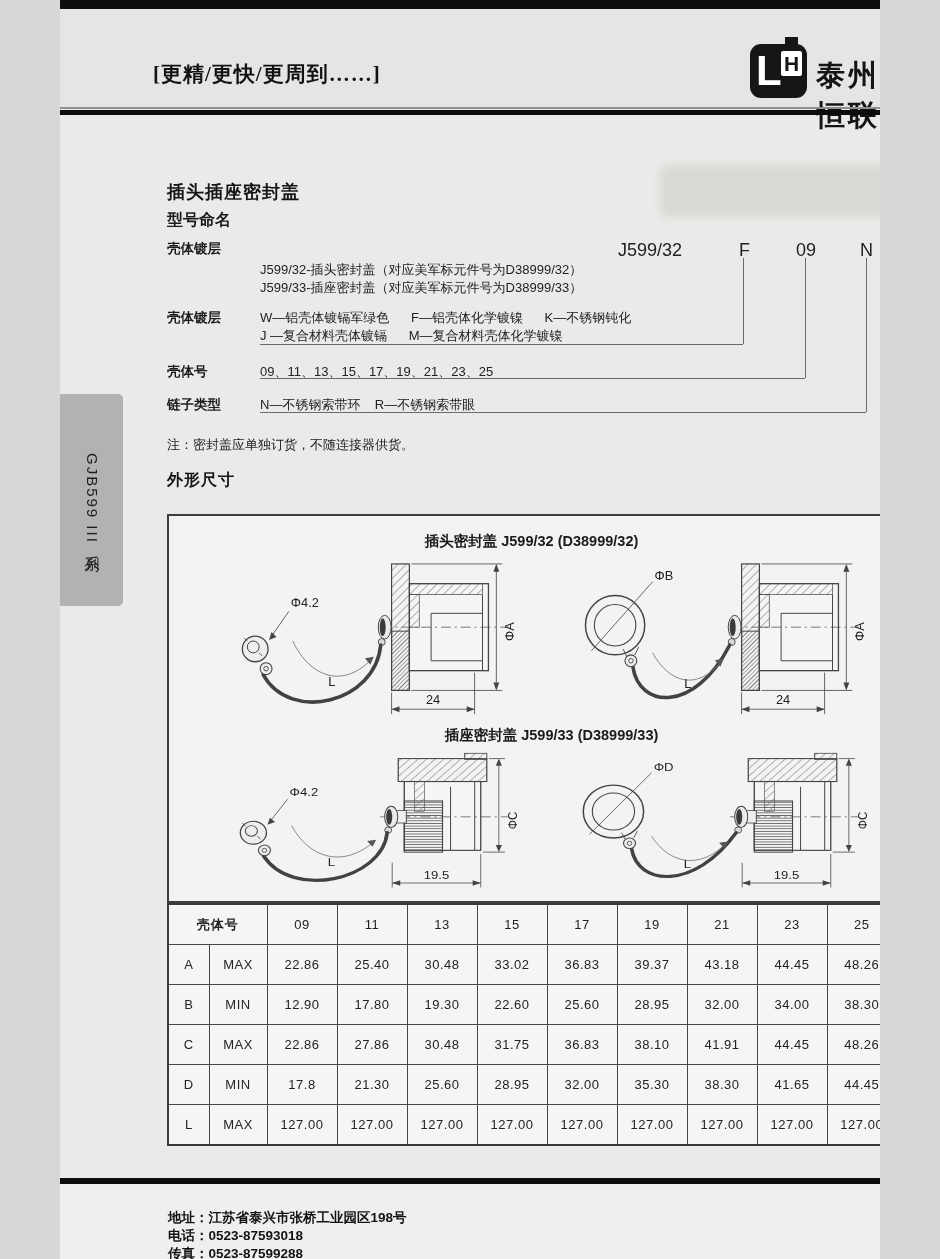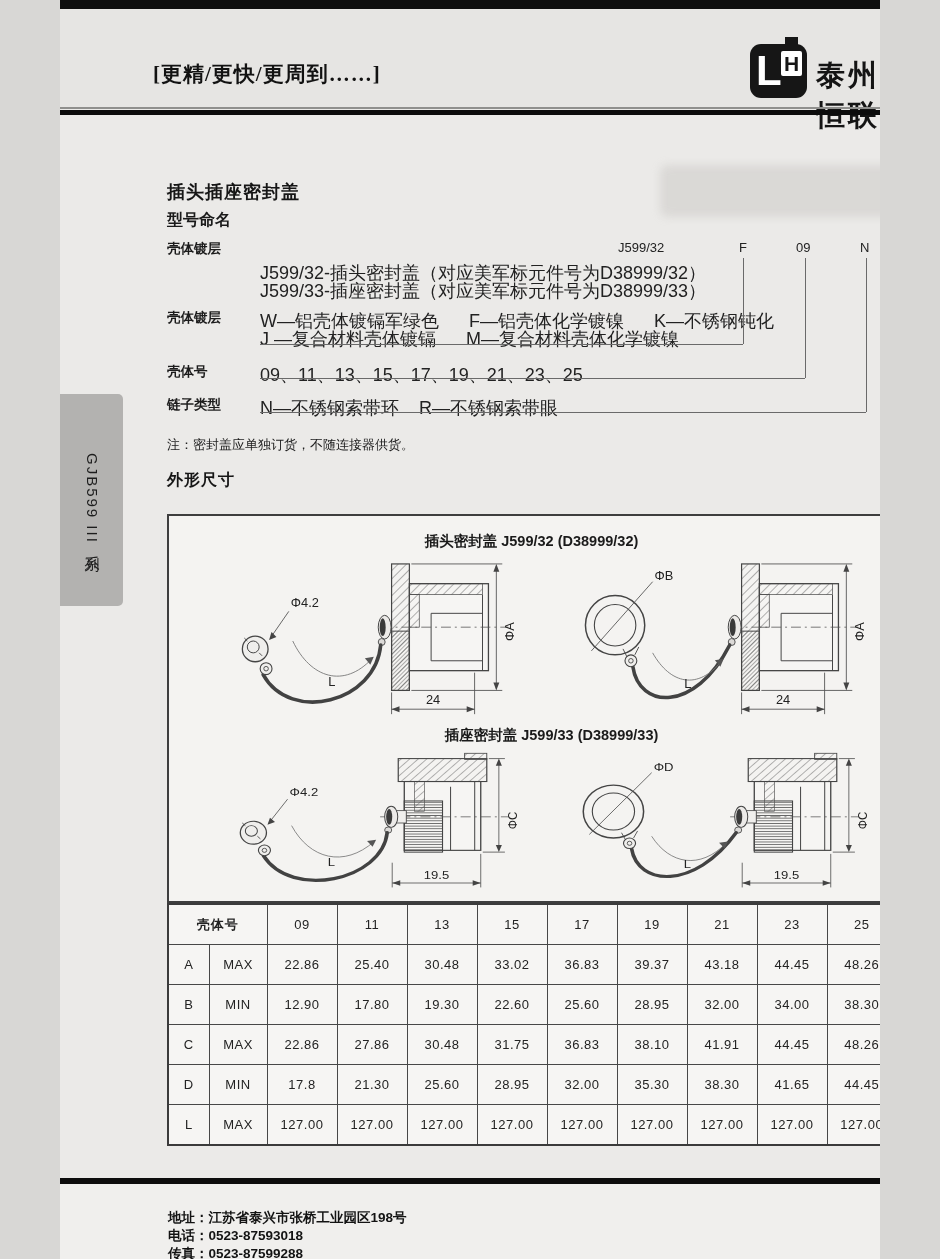--- a/index.html
+++ b/index.html
@@ -21,22 +21,22 @@
   
   .side-tab{left:0;top:394px;width:63px;height:212px;background:#b3b2b0;border-radius:0 5px 5px 0;
     display:flex;align-items:center;justify-content:center;}
   .side-tab span{writing-mode:vertical-rl;font-size:15px;color:#1d1d1d;letter-spacing:2px;white-space:pre;}
   
   .h1{left:107px;top:160px;font-size:18px;font-weight:bold;color:#161616;letter-spacing:1px;margin-top:20px;}
   .h2{left:107px;top:210px;font-size:16px;font-weight:bold;color:#1a1a1a;}
   .h-outline{left:107px;top:470px;font-size:16px;font-weight:bold;color:#161616;letter-spacing:1px;}
   
   .nm-label{font-size:13.5px;font-weight:bold;color:#1c1c1c;white-space:pre;}
-  .nm-text{font-size:18px;color:#222;white-space:pre;}
-  .code{font-size:13px;color:#222;}
+  .nm-text{font-size:13px;color:#222;white-space:pre;}
+  .code{font-size:18px;color:#222;}
   .vline{position:absolute;width:0;border-left:1px solid #6a6a6a;}
   .hline{position:absolute;height:0;border-top:1px solid #6a6a6a;}
   .note{left:107px;top:436px;font-size:13px;color:#222;white-space:pre;}
   
   .figbox{left:107px;top:514px;width:729px;height:389px;border:2px solid #3e3e3e;background:#f4f3f1;box-sizing:border-box;}
   .figtitle{position:absolute;left:0;width:100%;text-align:center;font-size:14.5px;font-weight:bold;color:#1a1a1a;}
   .ft1{top:16px;}
   .ft2{top:210px;margin-left:20px;}
   .figsvg{position:absolute;}
   svg text{font-size:13px;fill:#222;font-family:"Liberation Sans","DejaVu Sans",sans-serif;}

